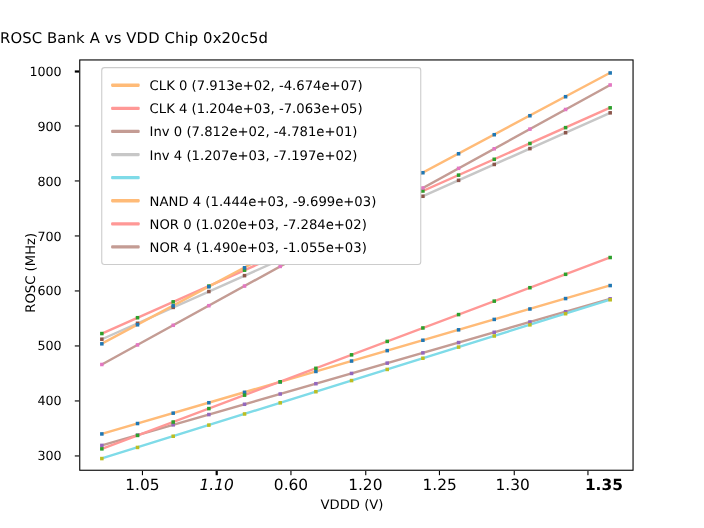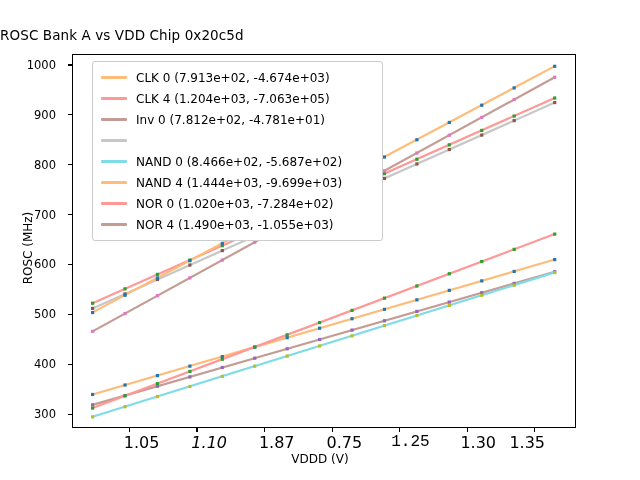--- a/index.html
+++ b/index.html
@@ -58,22 +58,22 @@
     left: 68px;
     width: 4px;
     height: 1.1px;
     background: #000000;
   }
   .xtick-label {
     position: absolute;
     top: 433px;
     width: 60px;
     margin-left: -30px;
-    text-align: right;
-    font-size: 16px;
+    text-align: center;
+    font-size: 14px;
     color: #000000;
   }
   .xtick-mark {
     position: absolute;
     top: 428px;
     width: 1.1px;
     height: 4px;
     background: #000000;
   }
   #xlabel {
@@ -153,29 +153,29 @@
       <div class="ytick-label" style="top: 114.837px;">900</div>
       <div class="ytick-mark" style="top: 114.337px;"></div>
       <div class="ytick-label" style="top: 64.9707px;">1000</div>
       <div class="ytick-mark" style="top: 64.4707px;"></div>
     </div>
   <div id="xtick-labels">
       <div class="xtick-label" style="left: 129.426px;">1.05</div>
       <div class="xtick-mark" style="left: 128.926px;"></div>
       <div class="xtick-label" style="left: 196.987px; font-style: italic;">1.10</div>
       <div class="xtick-mark" style="left: 196.487px;"></div>
-      <div class="xtick-label" style="left: 264.547px;">1.87</div>
+      <div class="xtick-label" style="left: 264.547px;">0.60</div>
       <div class="xtick-mark" style="left: 264.047px;"></div>
-      <div class="xtick-label" style="left: 332.107px;">0.75</div>
+      <div class="xtick-label" style="left: 332.107px;">1.20</div>
       <div class="xtick-mark" style="left: 331.607px;"></div>
-      <div class="xtick-label" style="left: 399.668px; font-family: Liberation Mono, monospace;">1.25</div>
+      <div class="xtick-label" style="left: 399.668px;">1.25</div>
       <div class="xtick-mark" style="left: 399.168px;"></div>
       <div class="xtick-label" style="left: 466px;">1.30</div>
       <div class="xtick-mark" style="left: 466.728px;"></div>
-      <div class="xtick-label" style="left: 515px;">1.35</div>
+      <div class="xtick-label" style="left: 549px; font-weight: bold;">1.35</div>
       <div class="xtick-mark" style="left: 534.288px;"></div>
     </div>
 
   <div id="plot-area">
     <svg id="plot-svg" width="504" height="374">
         <line x1="19.592493297587076" y1="339.43811146666667" x2="481.7050938337802" y2="204.48664426666664" stroke="#ffbb78" stroke-width="2.2" stroke-linecap="round"></line>
         <line x1="19.592493297587076" y1="248.24225066666662" x2="481.7050938337802" y2="42.90727466666658" stroke="#ff9896" stroke-width="2.2" stroke-linecap="round"></line>
         <line x1="19.592493297587076" y1="349.92118186666664" x2="481.7050938337802" y2="216.69220906666666" stroke="#c49c94" stroke-width="2.2" stroke-linecap="round"></line>
         <line x1="19.592493297587076" y1="253.39547199999998" x2="481.7050938337802" y2="47.548863999999924" stroke="#c7c7c7" stroke-width="2.2" stroke-linecap="round"></line>
         <line x1="19.592493297587076" y1="361.77010026666665" x2="481.7050938337802" y2="217.38754986666666" stroke="#7fdbe8" stroke-width="2.2" stroke-linecap="round"></line>
@@ -301,36 +301,36 @@
         <rect x="374.7109919571045" y="78.6354666666667" width="3.2" height="3.2" fill="#e377c2"></rect>
         <rect x="407.13994638069704" y="60.78320000000004" width="3.2" height="3.2" fill="#e377c2"></rect>
         <rect x="439.5689008042895" y="42.930933333333336" width="3.2" height="3.2" fill="#e377c2"></rect>
         <rect x="480.1050938337802" y="20.64053333333336" width="3.2" height="3.2" fill="#e377c2"></rect>
       </svg>
   </div>
 
   <div id="legend">
       <div class="legend-row">
         <span class="legend-swatch" style="background: rgb(255, 187, 120);"></span>
-        <span class="legend-text">CLK 0 (7.913e+02, -4.674e+03)</span>
+        <span class="legend-text">CLK 0 (7.913e+02, -4.674e+07)</span>
       </div>
       <div class="legend-row">
         <span class="legend-swatch" style="background: rgb(255, 152, 150);"></span>
         <span class="legend-text">CLK 4 (1.204e+03, -7.063e+05)</span>
       </div>
       <div class="legend-row">
         <span class="legend-swatch" style="background: rgb(196, 156, 148);"></span>
         <span class="legend-text">Inv 0 (7.812e+02, -4.781e+01)</span>
       </div>
       <div class="legend-row">
         <span class="legend-swatch" style="background: rgb(199, 199, 199);"></span>
+        <span class="legend-text">Inv 4 (1.207e+03, -7.197e+02)</span>
       </div>
       <div class="legend-row">
         <span class="legend-swatch" style="background: rgb(127, 219, 232);"></span>
-        <span class="legend-text">NAND 0 (8.466e+02, -5.687e+02)</span>
       </div>
       <div class="legend-row">
         <span class="legend-swatch" style="background: rgb(255, 187, 120);"></span>
         <span class="legend-text">NAND 4 (1.444e+03, -9.699e+03)</span>
       </div>
       <div class="legend-row">
         <span class="legend-swatch" style="background: rgb(255, 152, 150);"></span>
         <span class="legend-text">NOR 0 (1.020e+03, -7.284e+02)</span>
       </div>
       <div class="legend-row">

